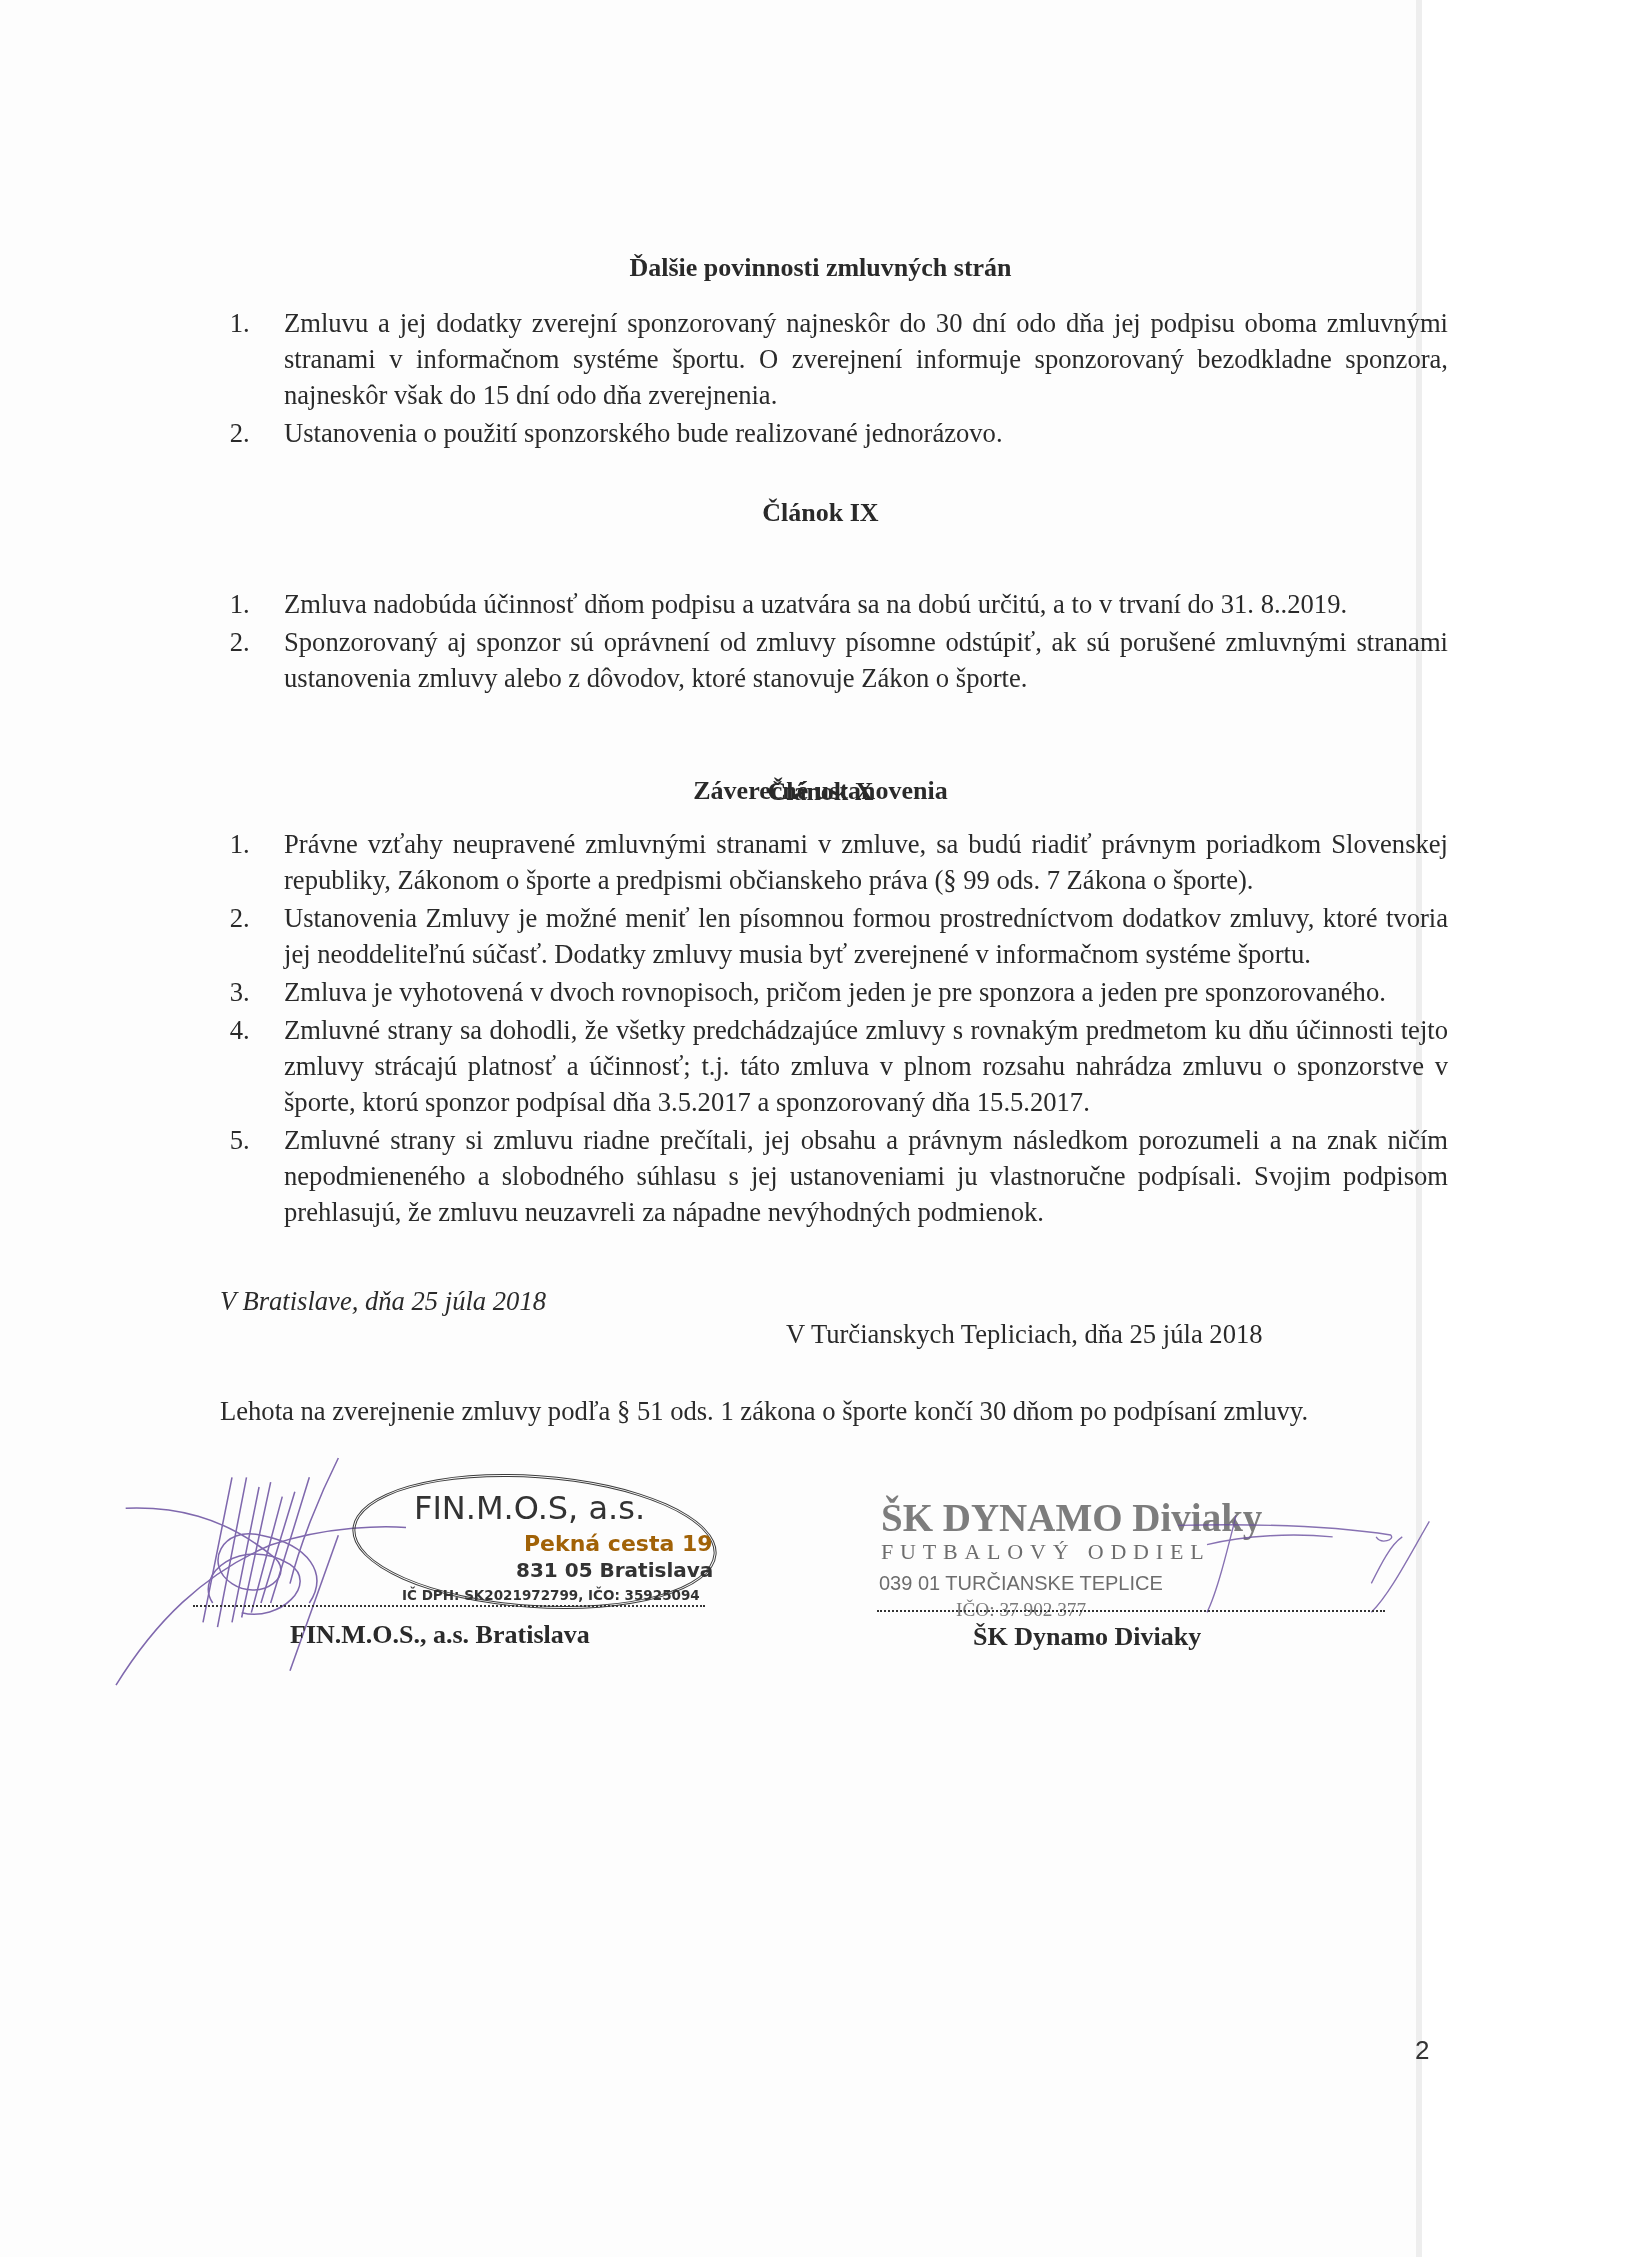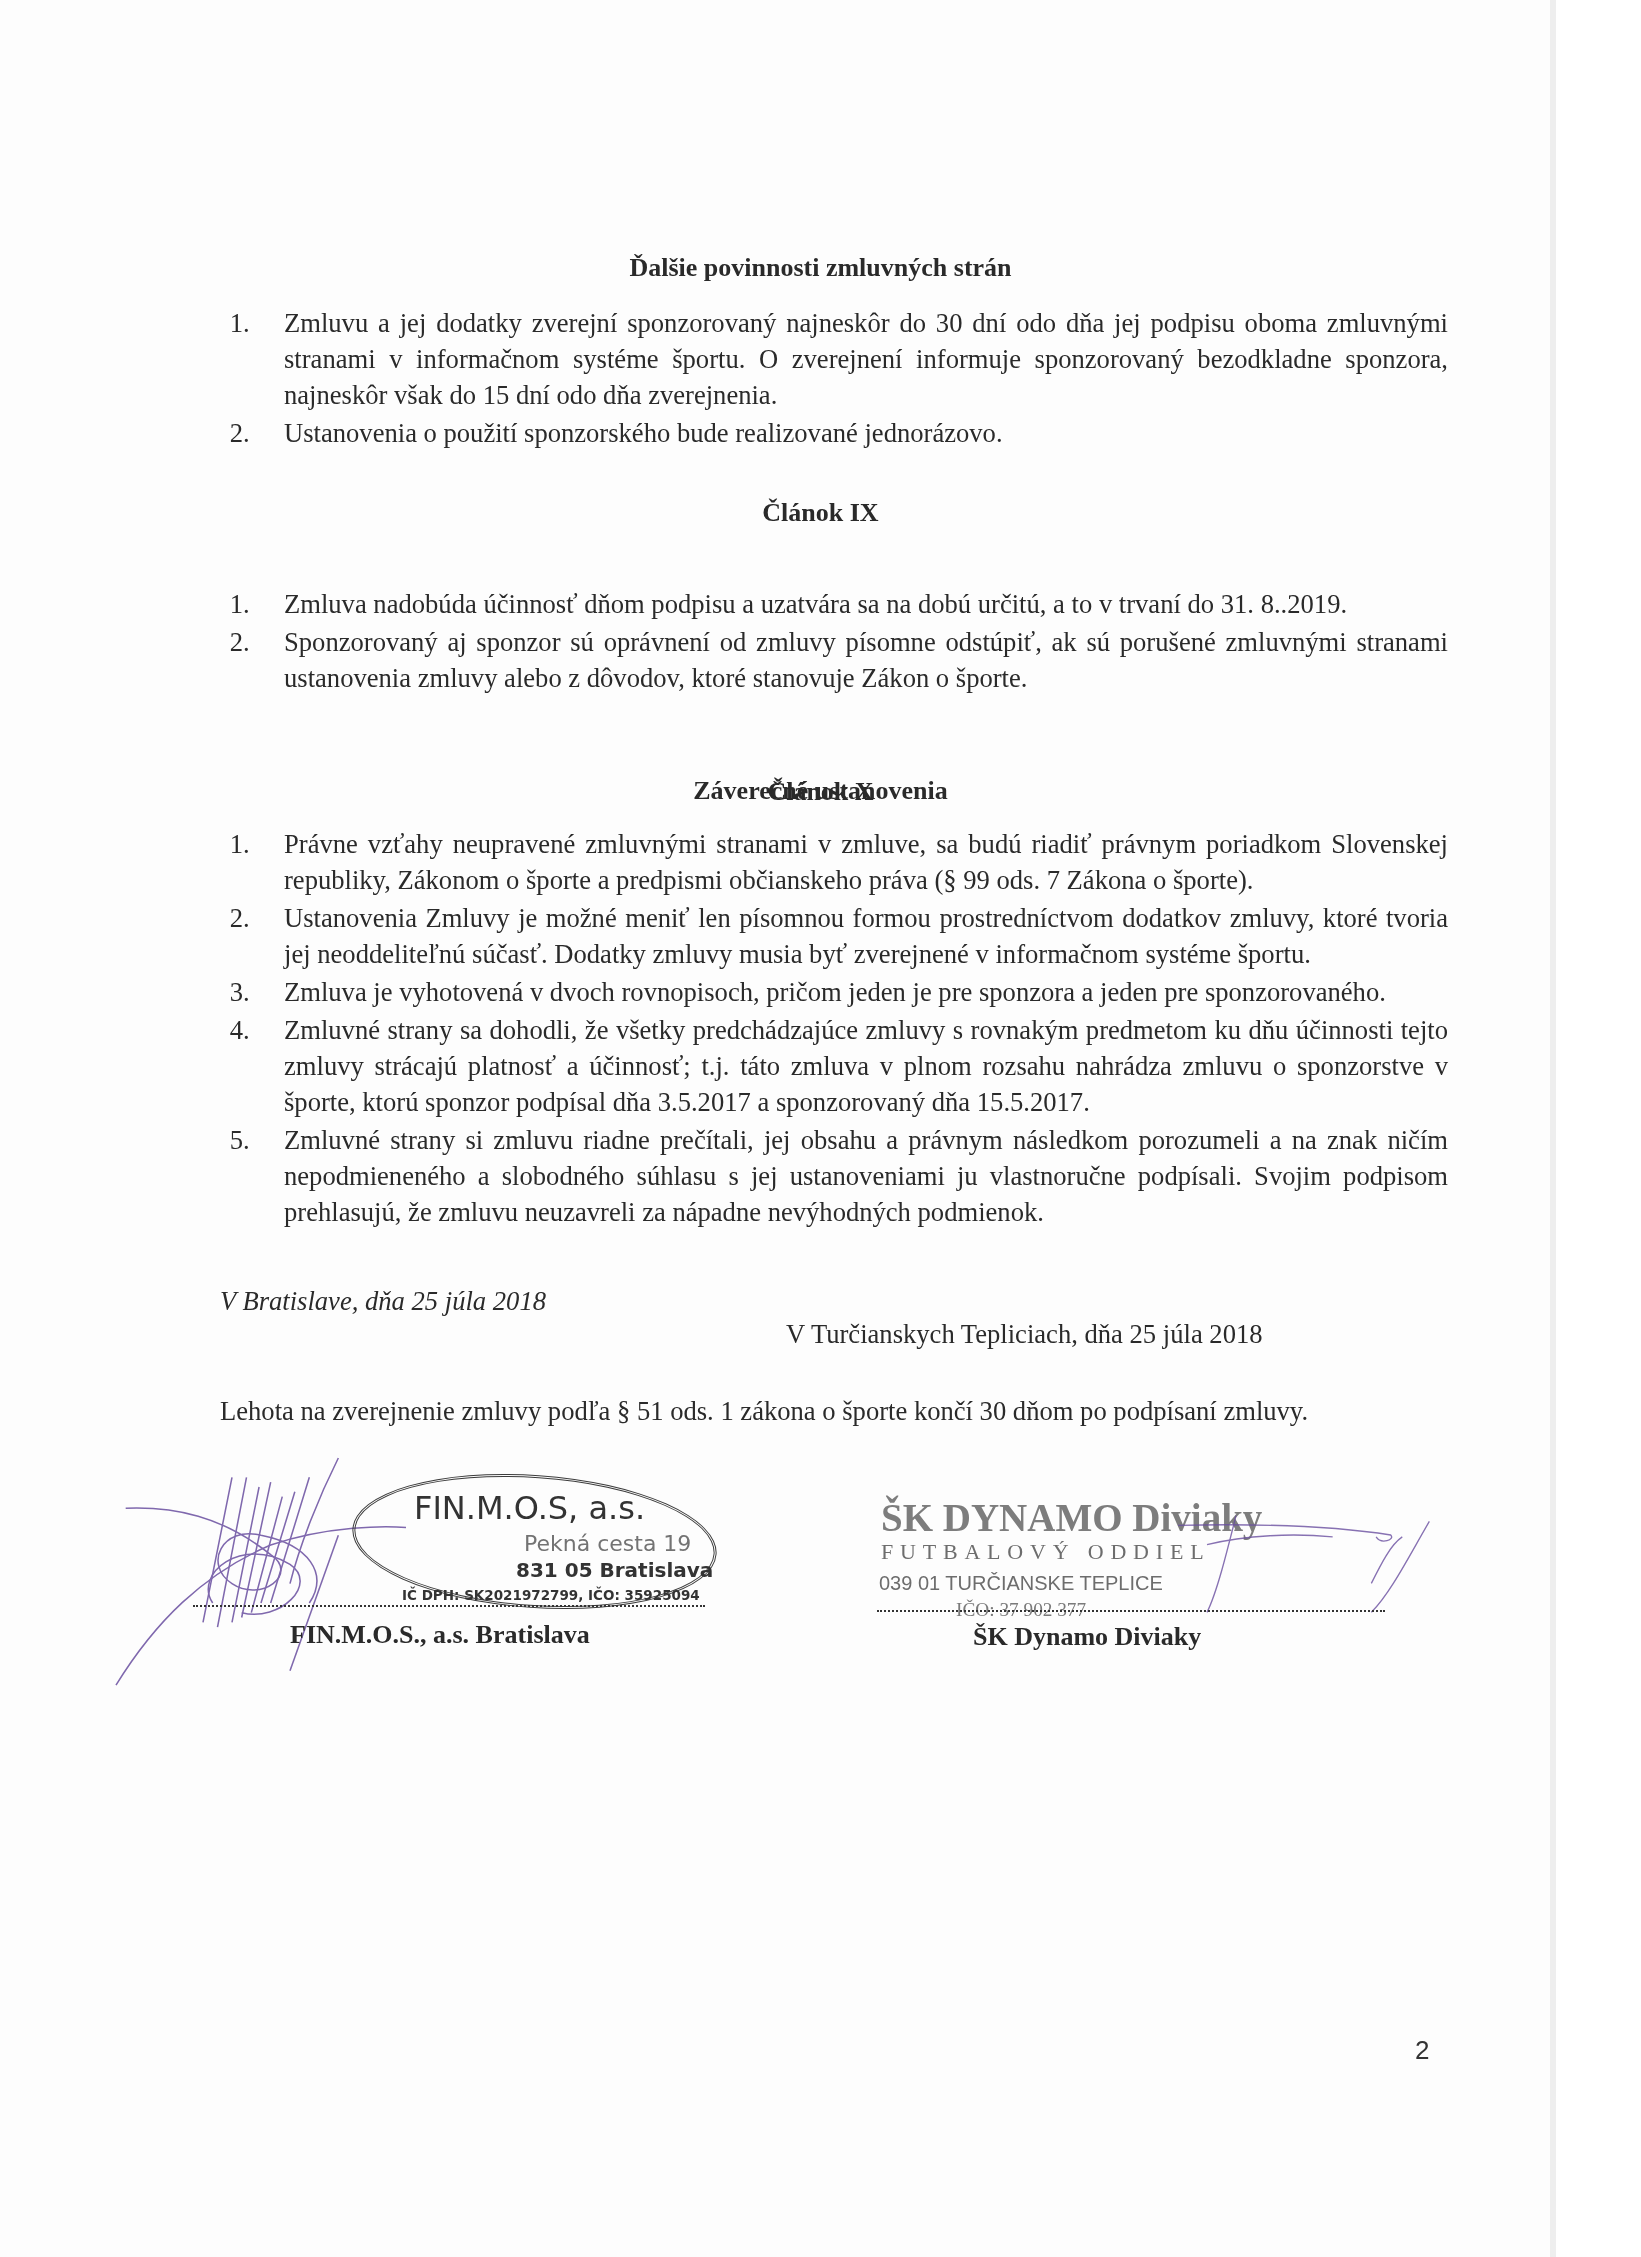--- a/index.html
+++ b/index.html
@@ -1,28 +1,28 @@
 <!DOCTYPE html>
 <html><head>
 <meta charset="utf-8">
 <style>
   html, body { margin:0; padding:0; background:#ffffff; }
   body { width:1641px; height:2257px; position:relative; overflow:hidden;
          font-family:"Liberation Serif", "DejaVu Serif", serif; color:#2a2a2a; }
-  .page { position:absolute; left:0; top:0; width:1556px; height:2257px; background:#fdfdfd; }
+  .page { position:absolute; left:0; top:0; width:1422px; height:2257px; background:#fdfdfd; }
   .edge-right { position:absolute; right:0; top:0; width:5.8px; height:100%; background:#eeeeee; }
   .section-title { position:absolute; left:0; width:1641px; text-align:center; font-weight:bold; font-size:26px; }
   .list { position:absolute; left:220px; width:1228px; margin:0; padding:0; list-style:none; font-size:26.6px; line-height:36px; }
   .list li { position:relative; padding-left:64px; text-align:justify; margin:0 0 1.9px 0; }
   .list li .num { position:absolute; left:9.7px; top:0; }
   .line { position:absolute; font-size:26.6px; white-space:nowrap; }
   .stamp-left { position:absolute; left:352px; top:1475px; width:367px; height:135px; }
   .stamp-oval { position:absolute; left:0; top:0; width:359px; height:127px; border:3.9px double #3d3d3d; border-radius:50%; transform:rotate(4deg); }
   .stamp-l1 { position:absolute; left:56px; top:13.5px; font-family:"DejaVu Sans", sans-serif; font-size:32px; color:#333;margin-left:6px; }
-  .stamp-l2 { position:absolute; left:172px; top:56px; font-family:"DejaVu Sans", sans-serif; font-size:22px; color:#737373; font-weight:normal; }
+  .stamp-l2 { position:absolute; left:172px; top:56px; font-family:"DejaVu Sans", sans-serif; font-size:22px; color:#a16207; font-weight:bold; }
   .stamp-l3 { position:absolute; left:164px; top:83px; font-family:"DejaVu Sans", sans-serif; font-size:20px; color:#333; font-weight:bold; }
   .stamp-l4 { position:absolute; left:50px; top:112px; font-family:"DejaVu Sans", sans-serif; font-size:13.5px; color:#333; font-weight:bold; }
   .dots { position:absolute; border-bottom:2.9px dotted #333; height:0; }
   .sig-name { position:absolute; font-weight:bold; font-size:26px; }
   .stamp-right-l1 { position:absolute; left:881px; top:1495px; font-family:"Liberation Serif", serif; font-size:39px; color:#7d7d7d; font-weight:bold; }
   .stamp-right-l2 { position:absolute; left:881px; top:1539px; font-family:"Liberation Serif", serif; font-size:22px; color:#6d6d6d; letter-spacing:6.8px; }
   .stamp-right-l3 { position:absolute; left:879px; top:1572px; font-family:Liberation Sans, sans-serif; font-size:20px; color:#6d6d6d; }
   .stamp-right-l4 { position:absolute; left:956px; top:1599px; font-family:"Liberation Serif", serif; font-size:19.3px; color:#7a7a7a; }
   .pagenum { position:absolute; left:1415px; top:2035px; font-family:"Liberation Sans", sans-serif; font-size:26px; color:#333; }
   svg.sig { position:absolute; overflow:visible; }

